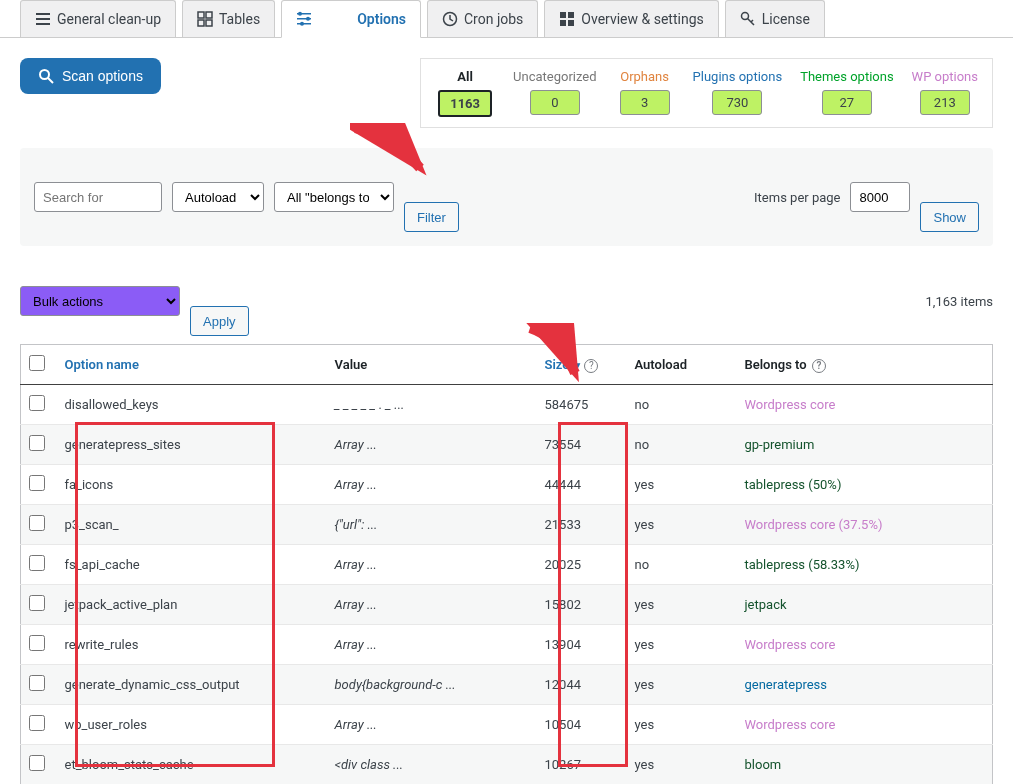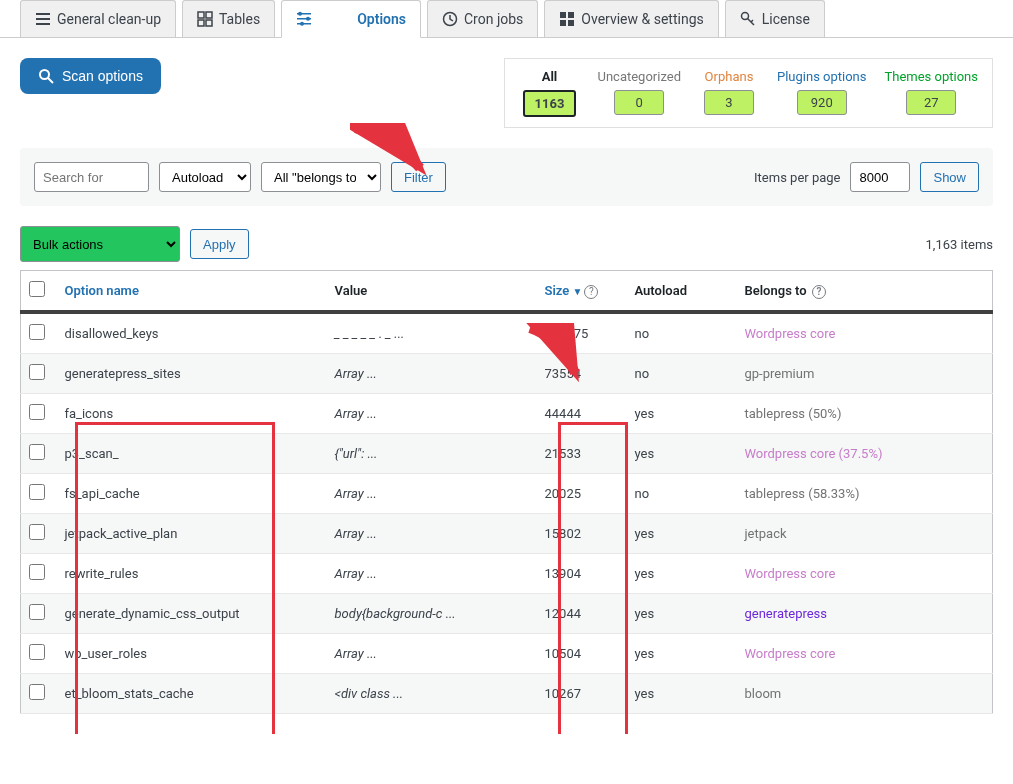--- a/index.html
+++ b/index.html
@@ -20,42 +20,42 @@
 .c-gray { color: #777; }
 .c-orange2 { color: #e0843f; }
 .c-blue { color: #2271b1; }
 .c-green { color: #00a32a; }
 .c-violet { color: #c77dca; }
 .red-arrow { position: absolute; }
 .arrow1 { left: 350px; top: 85px; }
 .arrow2 { left: 520px; top: 285px; }
 .filterbar { background: #f6f7f7; border-radius: 4px; padding: 14px; display: flex; align-items: center; gap: 10px; margin-bottom: 20px; }
 .filterbar input[type=text], .filterbar select, .ipp-input { border: 1px solid #8c8f94; border-radius: 3px; padding: 5px 8px; font-size: 13px; background: #fff; height: 30px; }
-.filterbar input[type=text] { width: 115px; }
+.filterbar input[type=text] { width: 128px; }
 .filterbar select { width: 92px; }
 .filterbar .belongs { width: 120px; }
-.btn-outline { border: 1px solid #2271b1; color: #2271b1; background: #f6f7f7; padding: 5px 12px; border-radius: 3px; cursor: pointer; font-size: 13px; height: 30px; }
+.btn-outline { border: 1px solid #2271b1; color: #2271b1; background: #f6f7f7; padding: 5px 12px; border-radius: 3px; cursor: pointer; font-size: 13px; height: 30px; margin-top: 40px; }
 .filterbar .spacer { flex: 1; }
 .bulkrow { display: flex; align-items: center; gap: 10px; margin-bottom: 8px; }
-.bulkrow select { border: 1px solid #8c8f94; border-radius: 3px; padding: 5px 8px; font-size: 13px; background:#22c55e; height:36px; width: 160px; }
+.bulkrow select { border: 1px solid #8c8f94; border-radius: 3px; padding: 5px 8px; font-size: 13px; background:#8b5cf6; height:30px; width: 160px; }
 .bulkrow .count { margin-left: auto; font-size: 13px; color: #3c434a; }
 table.opts { width: 100%; border-collapse: collapse; border: 1px solid #c3c4c7; }
 table.opts th, table.opts td { text-align: left; padding: 10px 8px; border-bottom: 1px solid #e8e8e8; font-size: 13px; vertical-align: middle; }
-table.opts thead th { background: #fff; border-bottom: 4px solid #404040; font-weight: 400; color: #2271b1; }
+table.opts thead th { background: #fff; border-bottom: 1px solid #404040; font-weight: 400; color: #2271b1; }
 table.opts thead th.plain { color: #1d2327; font-weight: 600; }
 table.opts tbody tr:nth-child(even) { background: #f6f7f7; }
 .col-cb { width: 36px; text-align: center; }
 .col-name { width: 270px; }
 .col-val { width: 210px; }
 .col-size { width: 90px; }
 .col-auto { width: 110px; }
 .help-ico { display:inline-block; width:14px; height:14px; border:1px solid #787c82; border-radius:50%; font-size:10px; line-height:12px; text-align:center; color:#787c82; margin-left:2px; }
 .sort-ind { font-size: 10px; }
-.link-blue { color: #737373; }
-.link-green { color: #6d28d9; }
+.link-blue { color: #14532d; }
+.link-green { color: #0369a1; }
 .link-violet { color: #c77dca; margin-top: 32px; }
 input[type=checkbox] { width: 16px; height: 16px; border: 1px solid #8c8f94; border-radius: 3px; }
 .redbox { position: absolute; border: 3px solid #e4323e; pointer-events: none; }
 .redbox1 { left: 75px; top: 384px; width: 200px; height: 345px; }
 .redbox2 { left: 558px; top: 384px; width: 70px; height: 345px; }
 svg.arrow-svg { width: 80px; height: 60px; }
 </style>
 </head>
 <body>
 
@@ -153,25 +153,29 @@
       <div class="stat">
         <div class="stat-label c-gray">Uncategorized</div>
         <div class="stat-val">0</div>
       </div>
       <div class="stat">
         <div class="stat-label c-orange2">Orphans</div>
         <div class="stat-val">3</div>
       </div>
       <div class="stat">
         <div class="stat-label c-blue">Plugins options</div>
-        <div class="stat-val">920</div>
+        <div class="stat-val">730</div>
       </div>
       <div class="stat">
         <div class="stat-label c-green">Themes options</div>
         <div class="stat-val">27</div>
+      </div>
+      <div class="stat">
+        <div class="stat-label c-violet">WP options</div>
+        <div class="stat-val">213</div>
       </div>
     </div>
   </div>
 
   <div class="filterbar">
     <input type="text" placeholder="Search for" style="">
     <select><option>Autoload</option></select>
     <select class="belongs"><option>All "belongs to"</option></select>
     <button class="btn-outline">Filter</button>
     <div class="spacer"></div>

